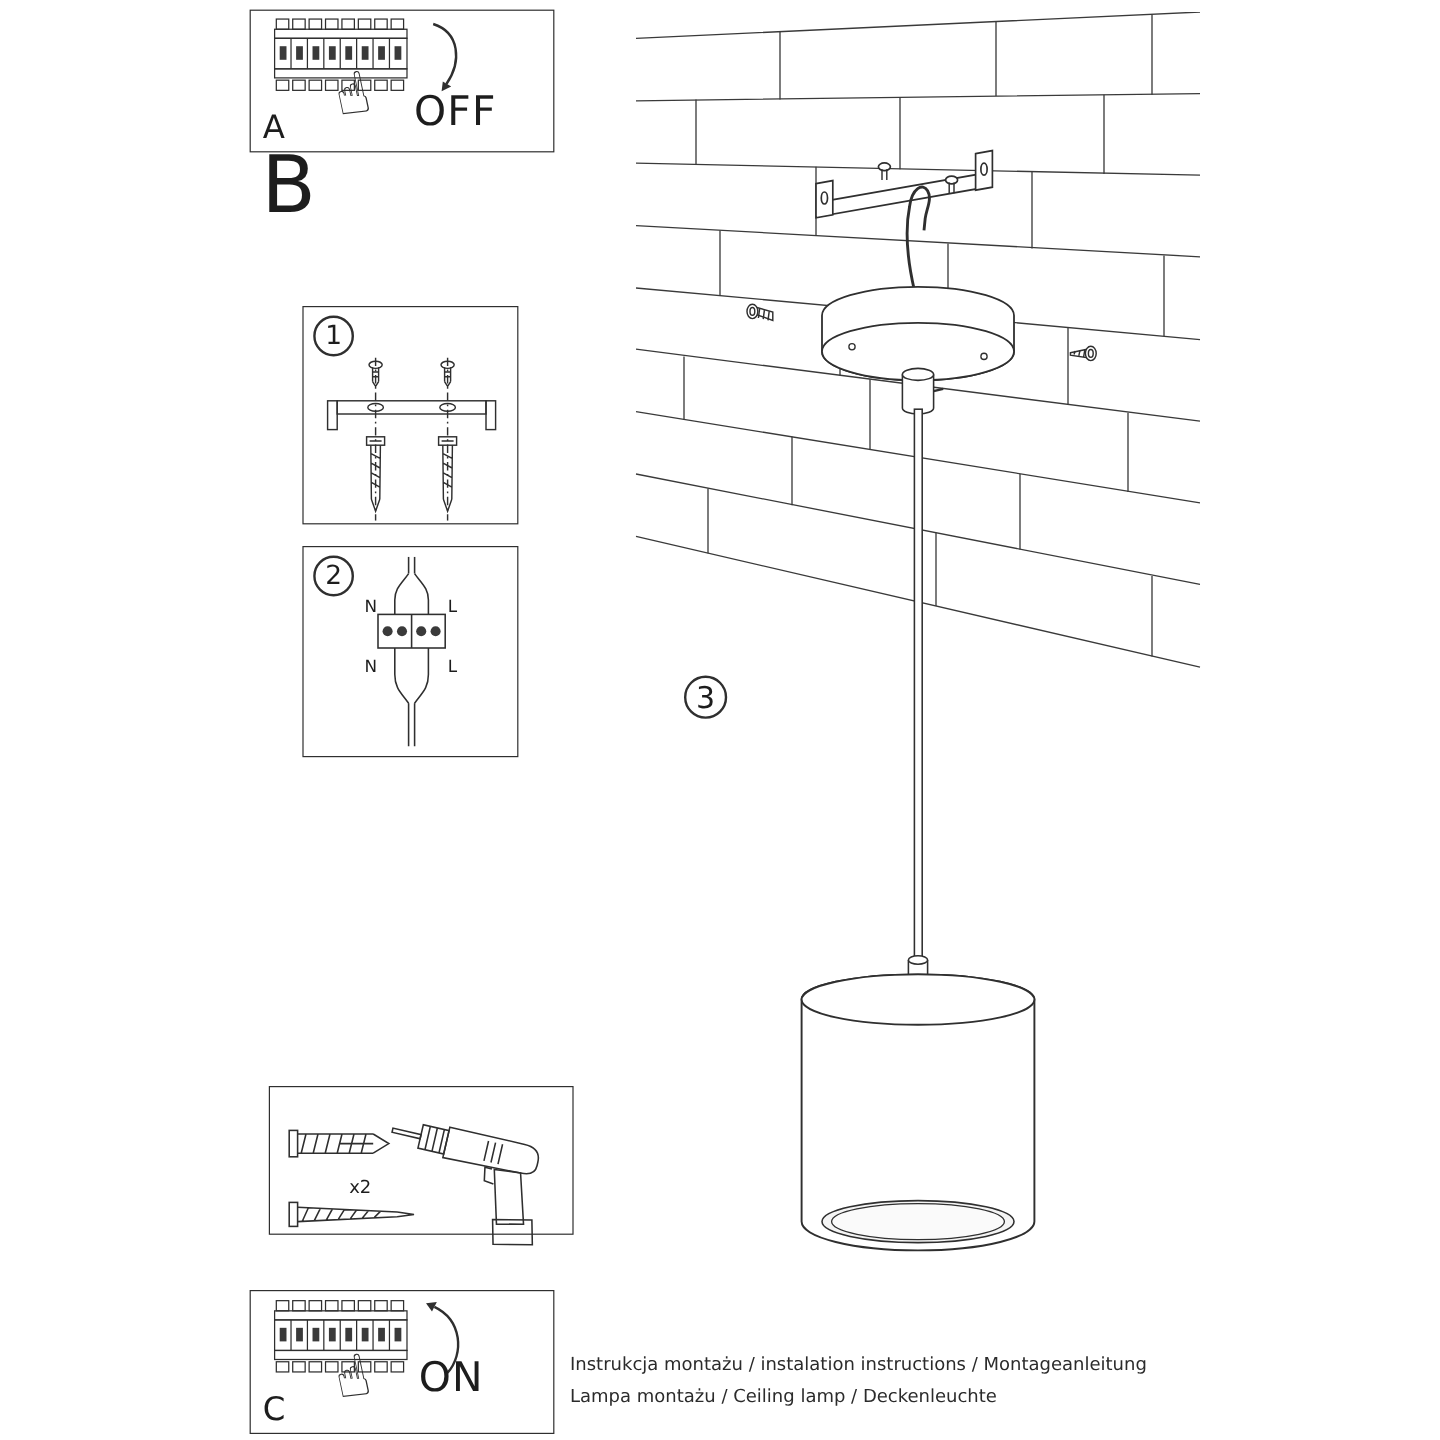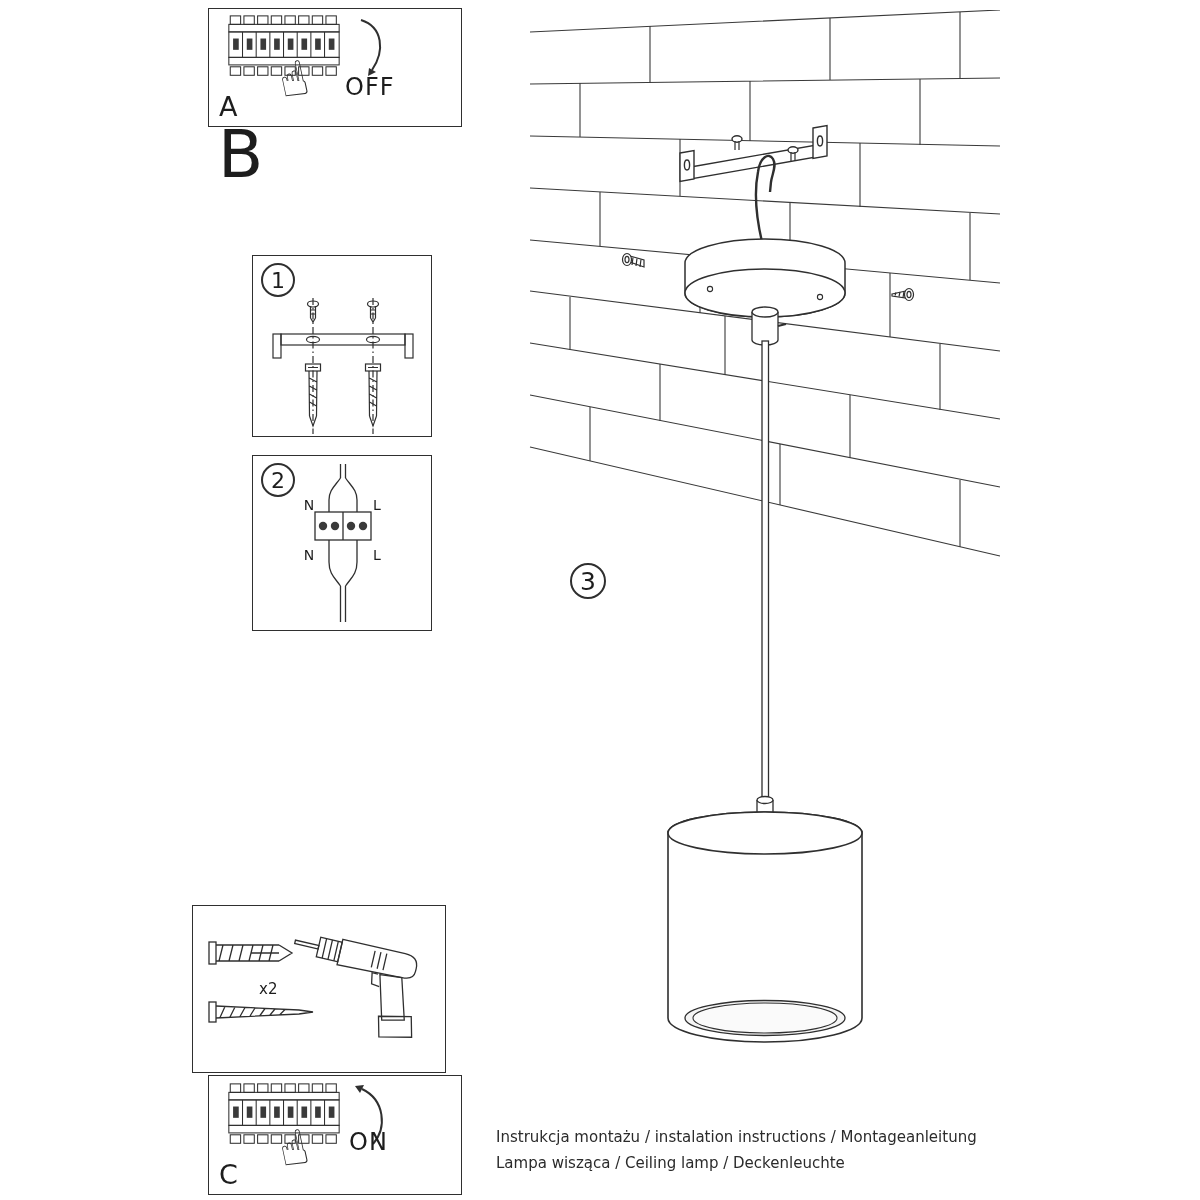--- a/index.html
+++ b/index.html
@@ -10,21 +10,21 @@
     color:#222;
     position:relative;
   }
   .sheet { position:absolute; inset:0; background:#fff; }
   .abs { position:absolute; }
   .box { position:absolute; border:1.6px solid #2f2f2f; background:#fff; }
   .hand {
     font-size:48px; line-height:1; color:#2f2f2f;
     transform:rotate(-12deg);
   }
-  .action { font-size:24px; letter-spacing:1px; color:#1d1d1d; }
+  .action { font-size:34px; letter-spacing:1px; color:#1d1d1d; }
   .panel-letter { font-size:27px; color:#1d1d1d; }
   .big-letter { font-size:66px; line-height:1; color:#1d1d1d; }
   .circled {
     width:34px; height:34px; border:2px solid #2f2f2f; border-radius:50%;
     display:flex; align-items:center; justify-content:center;
     font-size:22px; color:#1d1d1d; background:#fff;
   }
   .footer { font-size:15px; line-height:26px; color:#2b2b2b; }
   svg { display:block; }
   svg text { font-family:"DejaVu Sans","Liberation Sans",sans-serif; font-size:14px; }
@@ -121,21 +121,21 @@
       </g>
       <g fill="#1d1d1d">
         <text x="36" y="46" text-anchor="middle">N</text>
         <text x="104" y="46" text-anchor="middle">L</text>
         <text x="36" y="96" text-anchor="middle">N</text>
         <text x="104" y="96" text-anchor="middle">L</text>
       </g>
     </svg>
   </div>
 
-  <div class="box" style="left:192px; top:905px; width:254px; height:168px;text-decoration:underline;">
+  <div class="box" style="left:224px; top:905px; width:254px; height:124px;text-decoration:underline;">
     <svg class="abs" style="left:0; top:0; width:250px; height:163px;" viewBox="0 0 250 163">
       <g stroke="#2f2f2f" fill="none" stroke-width="1.3">
         <g>
           <rect x="16" y="36" width="7" height="22"></rect>
           <path d="M23,39 H86 M23,55 H86 M86,39 L99,47 L86,55 M30,39 L26,55 M40,39 L36,55 M50,39 L46,55 M60,39 L56,55 M70,39 L66,55 M80,39 L76,55 M58,47 H86"></path>
         </g>
         <g>
           <rect x="16" y="96" width="7" height="20"></rect>
           <path d="M23,100 L106,104 M23,112 L106,108 M106,104 L120,106 L106,108 M32,100.5 L27,111.5 M42,101 L37,111 M52,101.5 L47,110.5 M62,102 L57,110 M72,102.5 L67,109.5 M82,103 L77,109 M92,103.5 L87,108.5"></path>
         </g>
@@ -252,18 +252,18 @@
     <g stroke="#2f2f2f" stroke-width="1.6">
       <path d="M168,823 A97,21 0 0 1 362,823 L362,1008 A97,24 0 0 1 168,1008 Z" fill="#fff"></path>
       <ellipse cx="265" cy="823" rx="97" ry="21" fill="#fff"></ellipse>
       <ellipse cx="265" cy="1008" rx="80" ry="17.5" fill="#f4f4f4" stroke-width="1.3"></ellipse>
       <ellipse cx="265" cy="1008" rx="72" ry="15" fill="#fafafa" stroke-width="1.1"></ellipse>
     </g>
   </svg>
 
   <div class="circled abs" style="left:570px; top:563px; width:36px; height:36px; font-size:25px;">3</div>
 
-  <div class="footer abs" style="left:496px; top:1124px;">
+  <div class="footer abs" style="left:475px; top:1124px;">
     <div>Instrukcja montażu / instalation instructions / Montageanleitung</div>
-    <div>Lampa wisząca / Ceiling lamp / Deckenleuchte</div>
+    <div>Lampa montażu / Ceiling lamp / Deckenleuchte</div>
   </div>
 
 </div>
 
 </body></html>

